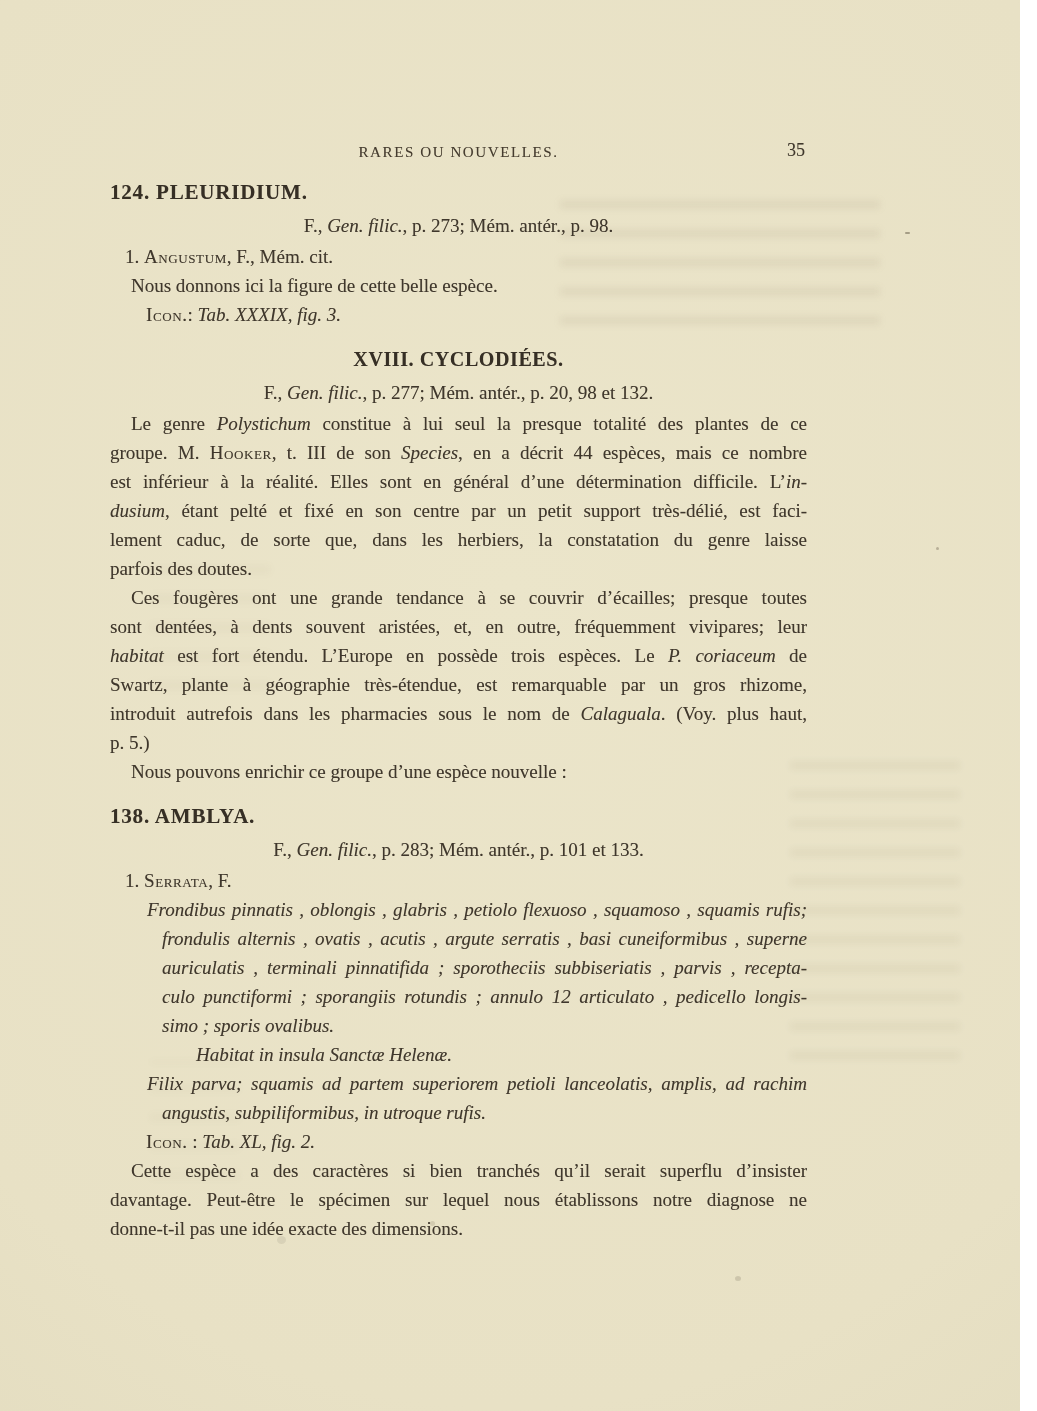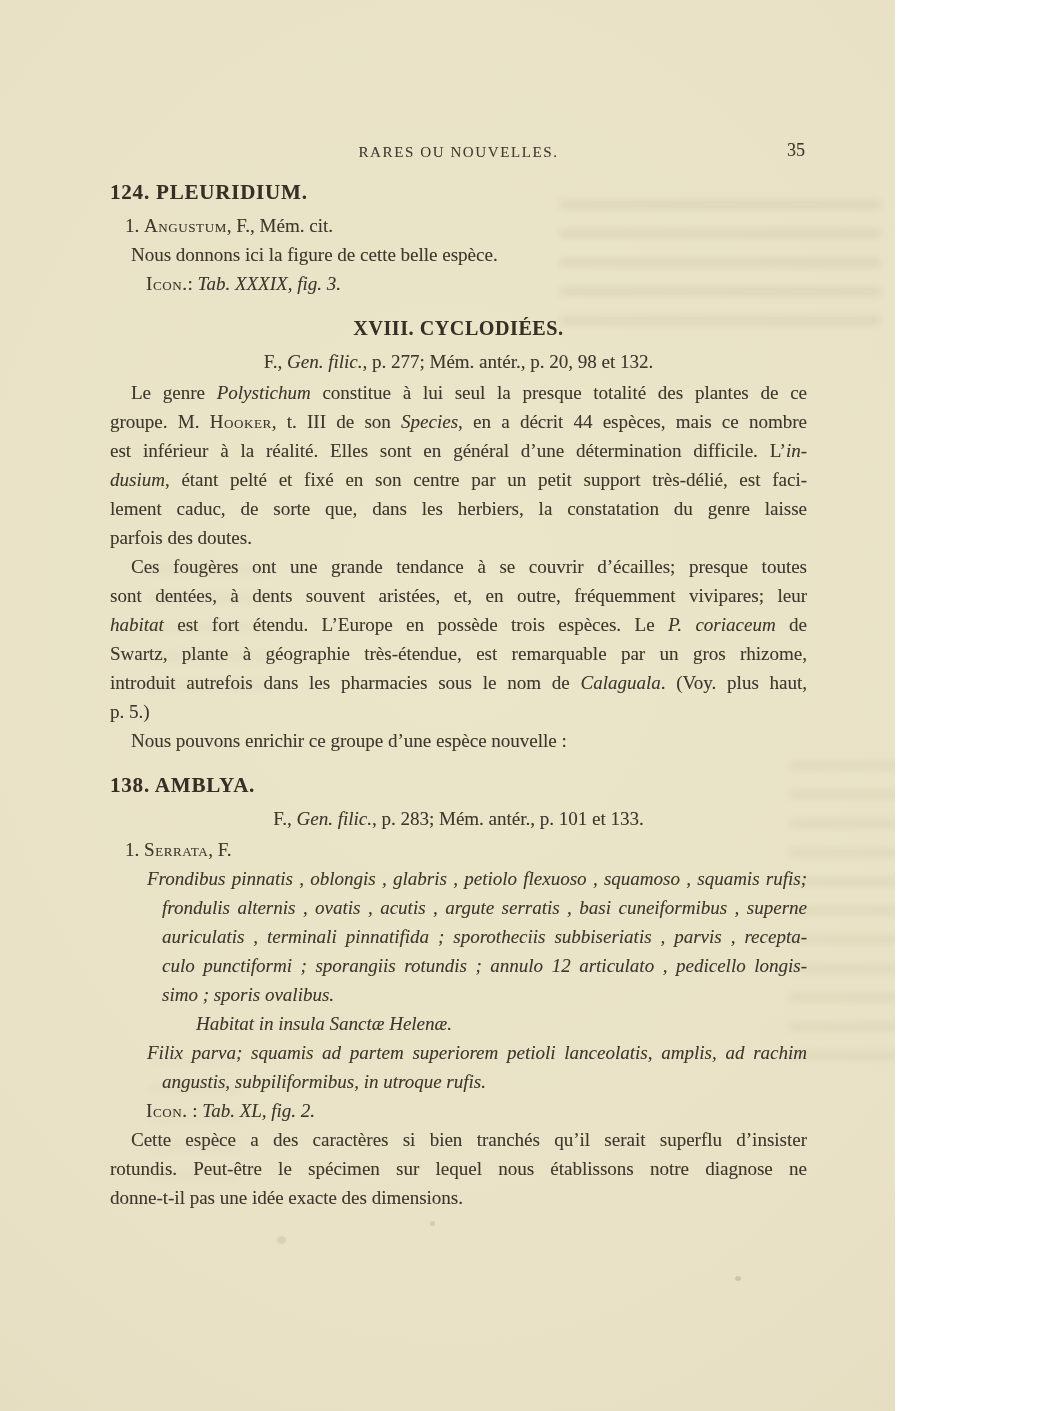--- a/index.html
+++ b/index.html
@@ -1,18 +1,18 @@
 <!DOCTYPE html>
 <html><head>
 <meta charset="utf-8">
 <style>
   html,body{margin:0;padding:0;}
   .page{
     position:relative;
-    width:895px;height:1411px;
+    width:1020px;height:1411px;
     background:radial-gradient(130% 105% at 50% 42%, #ebe5ca 0%, #e8e1c5 55%, #ddd6b8 100%);
     overflow:hidden;
     font-family:"Liberation Serif","DejaVu Serif",serif;
     color:#3f372c;
   }
   .column{
     position:absolute;left:110px;top:138px;width:697px;
     font-size:19px;line-height:29px;
     text-shadow:0.2px 0.2px 0 rgba(62,53,40,.3);
   }
@@ -73,20 +73,21 @@
   <div class="ghost ghost-d"></div>
 
   <div class="column">
 
     <div class="running-head">
       <span class="running-title">RARES OU NOUVELLES.</span>
       <span class="page-number">35</span>
     </div>
 
     <div class="h-species">124. PLEURIDIUM.</div>
+    <div class="ref-line"><span class="seg-n">F., </span><span class="seg-i">Gen. filic.</span><span class="seg-n">, p. 273; Mém. antér., p. 98.</span></div>
     <div class="species-line"><span class="seg-n">1. </span><span class="seg-sc">Angustum</span><span class="seg-n">, F., Mém. cit.</span></div>
     <div class="note-line"><span class="seg-n">Nous donnons ici la figure de cette belle espèce.</span></div>
     <div class="icon-line"><span class="seg-sc">Icon.</span><span class="seg-n">: </span><span class="seg-i">Tab. XXXIX, fig. 3.</span></div>
 
     <div class="h-section">XVIII. CYCLODIÉES.</div>
     <div class="ref-line"><span class="seg-n">F., </span><span class="seg-i">Gen. filic.</span><span class="seg-n">, p. 277; Mém. antér., p. 20, 98 et 132.</span></div>
     <div class="textblock para">
         <div class="textline"><span class="seg-n">Le genre </span><span class="seg-i">Polystichum</span><span class="seg-n"> constitue à lui seul la presque totalité des plantes de ce</span></div>
         <div class="textline"><span class="seg-n">groupe. M. </span><span class="seg-sc">Hooker</span><span class="seg-n">, t. III de son </span><span class="seg-i">Species</span><span class="seg-n">, en a décrit 44 espèces, mais ce nombre</span></div>
         <div class="textline"><span class="seg-n">est inférieur à la réalité. Elles sont en général d’une détermination difficile. L’</span><span class="seg-i">in-</span></div>
@@ -115,21 +116,21 @@
         <div class="textline textline-last"><span class="seg-i">simo ; sporis ovalibus.</span></div>
       </div>
     <div class="habitat-line"><span class="seg-i">Habitat in insula Sanctæ Helenæ.</span></div>
     <div class="textblock latin">
         <div class="textline"><span class="seg-i">Filix parva; squamis ad partem superiorem petioli lanceolatis, amplis, ad rachim</span></div>
         <div class="textline textline-last"><span class="seg-i">angustis, subpiliformibus, in utroque rufis.</span></div>
       </div>
     <div class="icon-line"><span class="seg-sc">Icon.</span><span class="seg-n"> : </span><span class="seg-i">Tab. XL, fig. 2.</span></div>
     <div class="textblock para">
         <div class="textline"><span class="seg-n">Cette espèce a des caractères si bien tranchés qu’il serait superflu d’insister</span></div>
-        <div class="textline"><span class="seg-n">rotundis. Peut-être le spécimen sur lequel nous établissons notre diagnose ne</span></div>
+        <div class="textline"><span class="seg-n">davantage. Peut-être le spécimen sur lequel nous établissons notre diagnose ne</span></div>
         <div class="textline textline-last"><span class="seg-n">donne-t-il pas une idée exacte des dimensions.</span></div>
       </div>
 
   </div>
 
   <div class="speck speck-a"></div>
   <div class="speck speck-b"></div>
   <div class="speck speck-c"></div>
   <div class="speck speck-d"></div>
   <div class="speck speck-e"></div>

